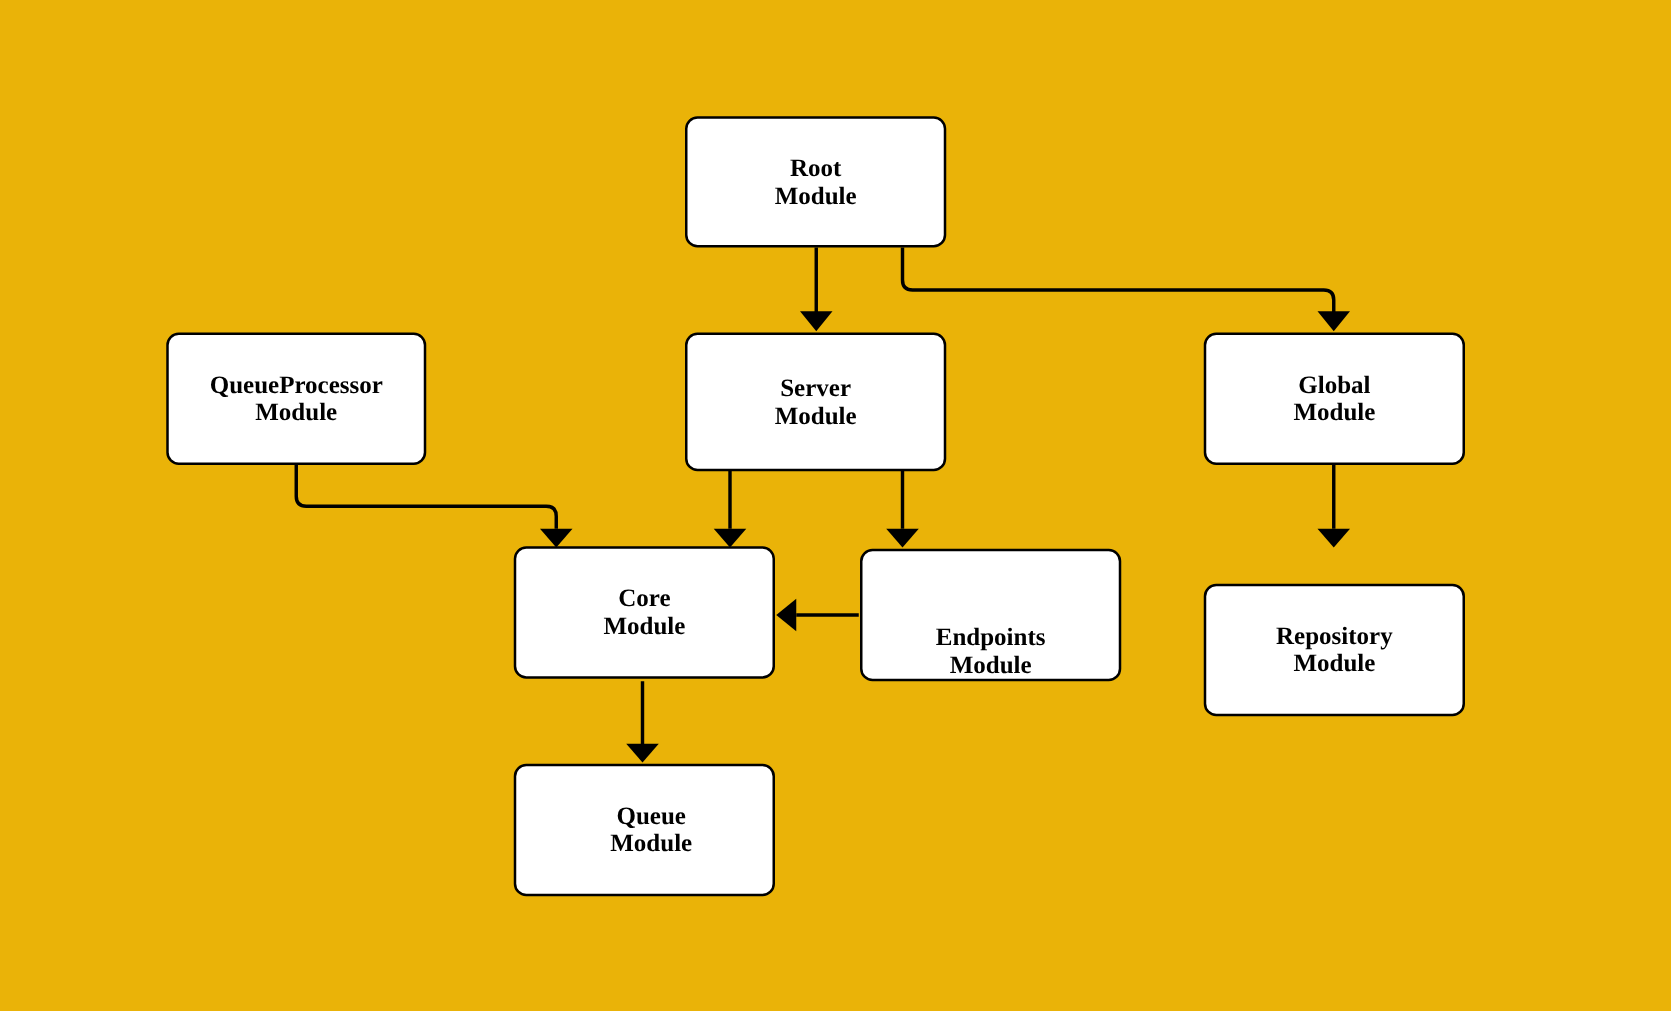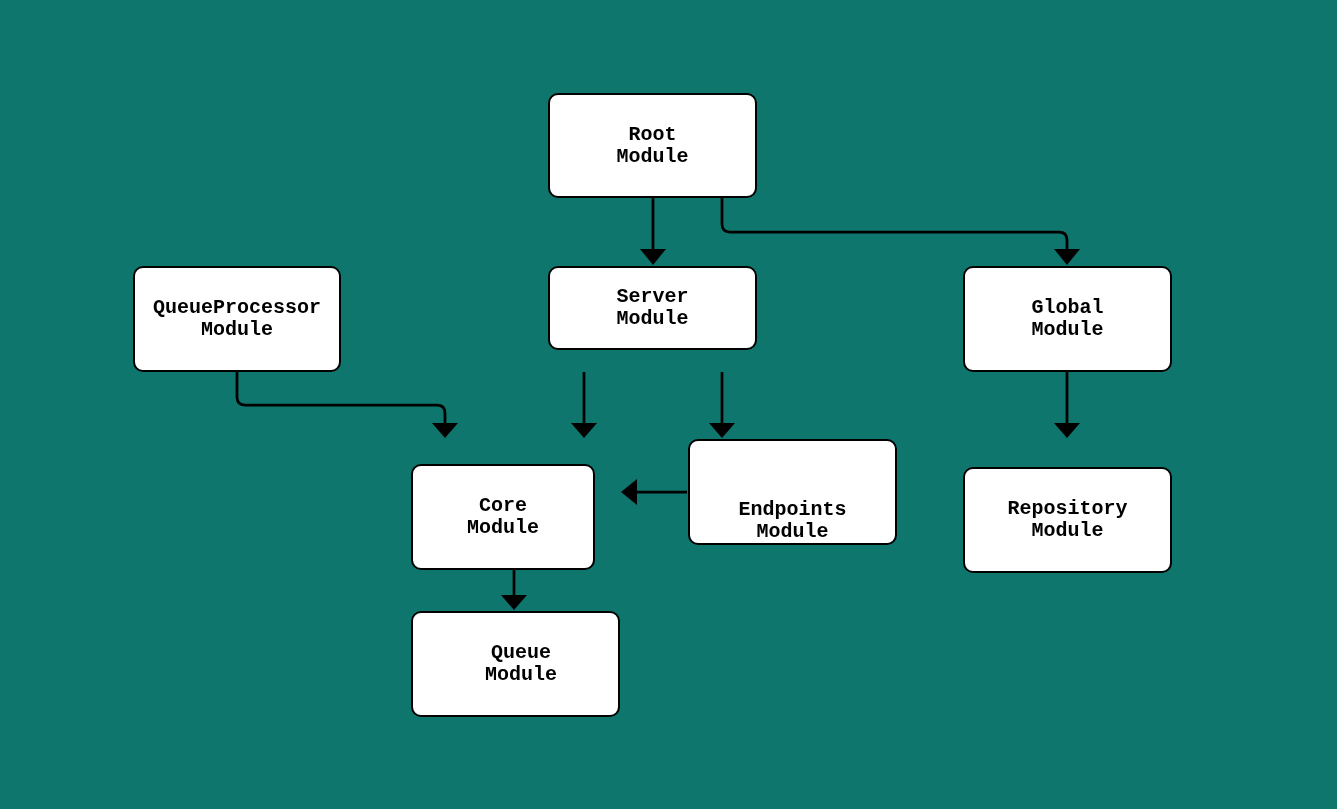--- a/index.html
+++ b/index.html
@@ -4,23 +4,23 @@
 <style>
   html, body {
     margin: 0;
     padding: 0;
     background: #ffffff;
   }
   .canvas {
     position: relative;
     width: 1337px;
     height: 809px;
-    background: #0f766e;
+    background: #eab308;
     overflow: hidden;
-    font-family: Liberation Mono, monospace;
+    font-family: Liberation Serif, serif;
   }
   .edges-layer {
     position: absolute;
     left: 0;
     top: 0;
     width: 1337px;
     height: 809px;
   }
   .edges-layer path {
     fill: none;
@@ -102,31 +102,31 @@
   <div class="node" style="left:548px; top:93px; width:209px; height:105px;">
     <span class="node-label">Root
 Module</span>
   </div>
 
   <div class="node" style="left:133px; top:266px; width:208px; height:106px;">
     <span class="node-label">QueueProcessor
 Module</span>
   </div>
 
-  <div class="node" style="left:548px; top:266px; width:209px; height:84px;">
+  <div class="node" style="left:548px; top:266px; width:209px; height:111px;">
     <span class="node-label">Server
 Module</span>
   </div>
 
   <div class="node" style="left:963px; top:266px; width:209px; height:106px;">
     <span class="node-label">Global
 Module</span>
   </div>
 
-  <div class="node" style="left:411px; top:464px; width:184px; height:106px;">
+  <div class="node" style="left:411px; top:437px; width:209px; height:106px;">
     <span class="node-label">Core
 Module</span>
   </div>
 
   <div class="node" style="left:688px; top:439px; width:209px; height:106px;align-items:flex-end;">
     <span class="node-label">Endpoints
 Module</span>
   </div>
 
   <div class="node" style="left:963px; top:439px; width:209px; height:106px;margin-top:28px;">

